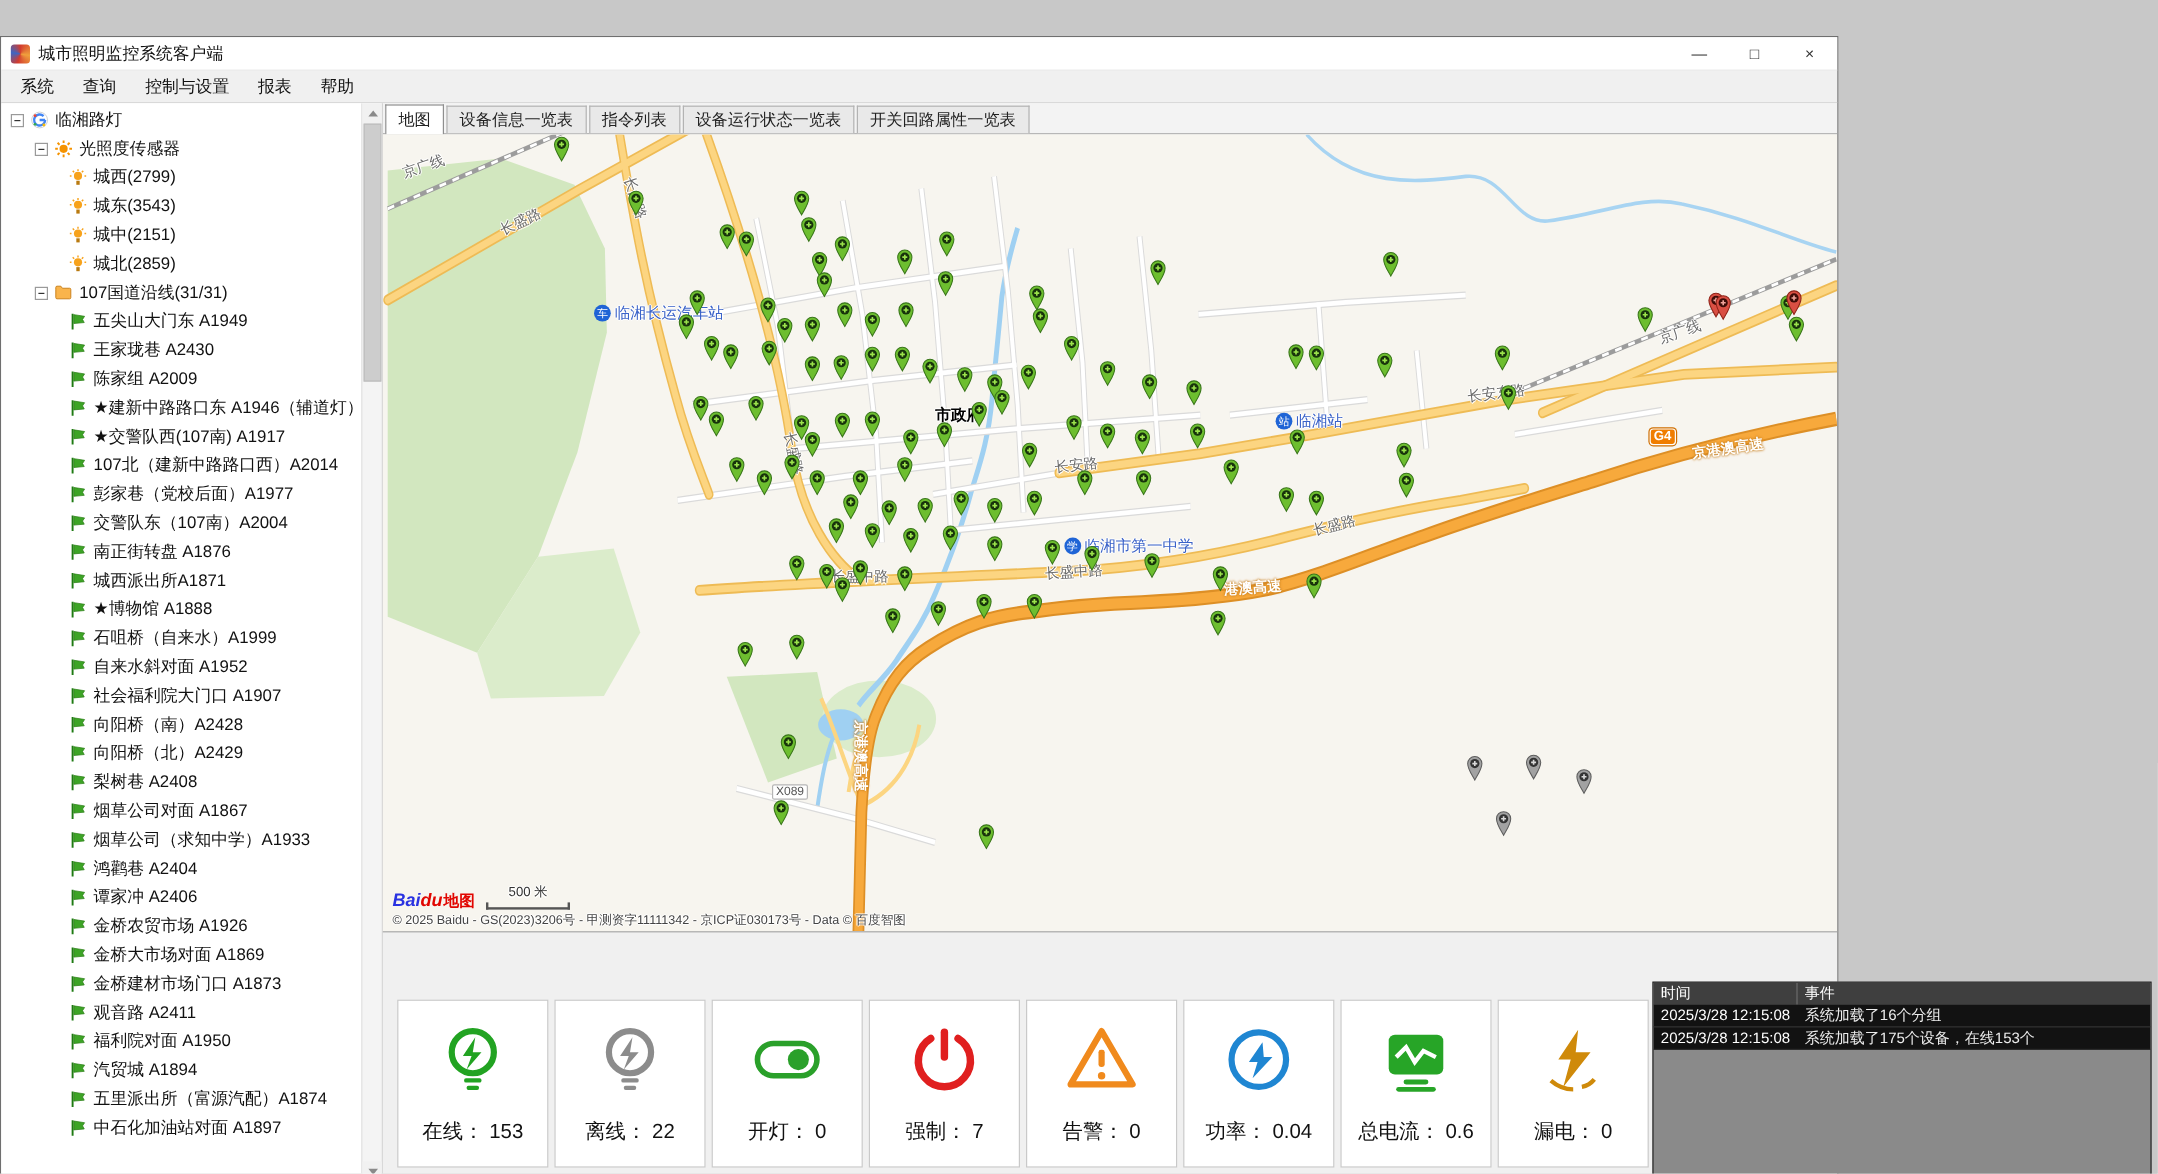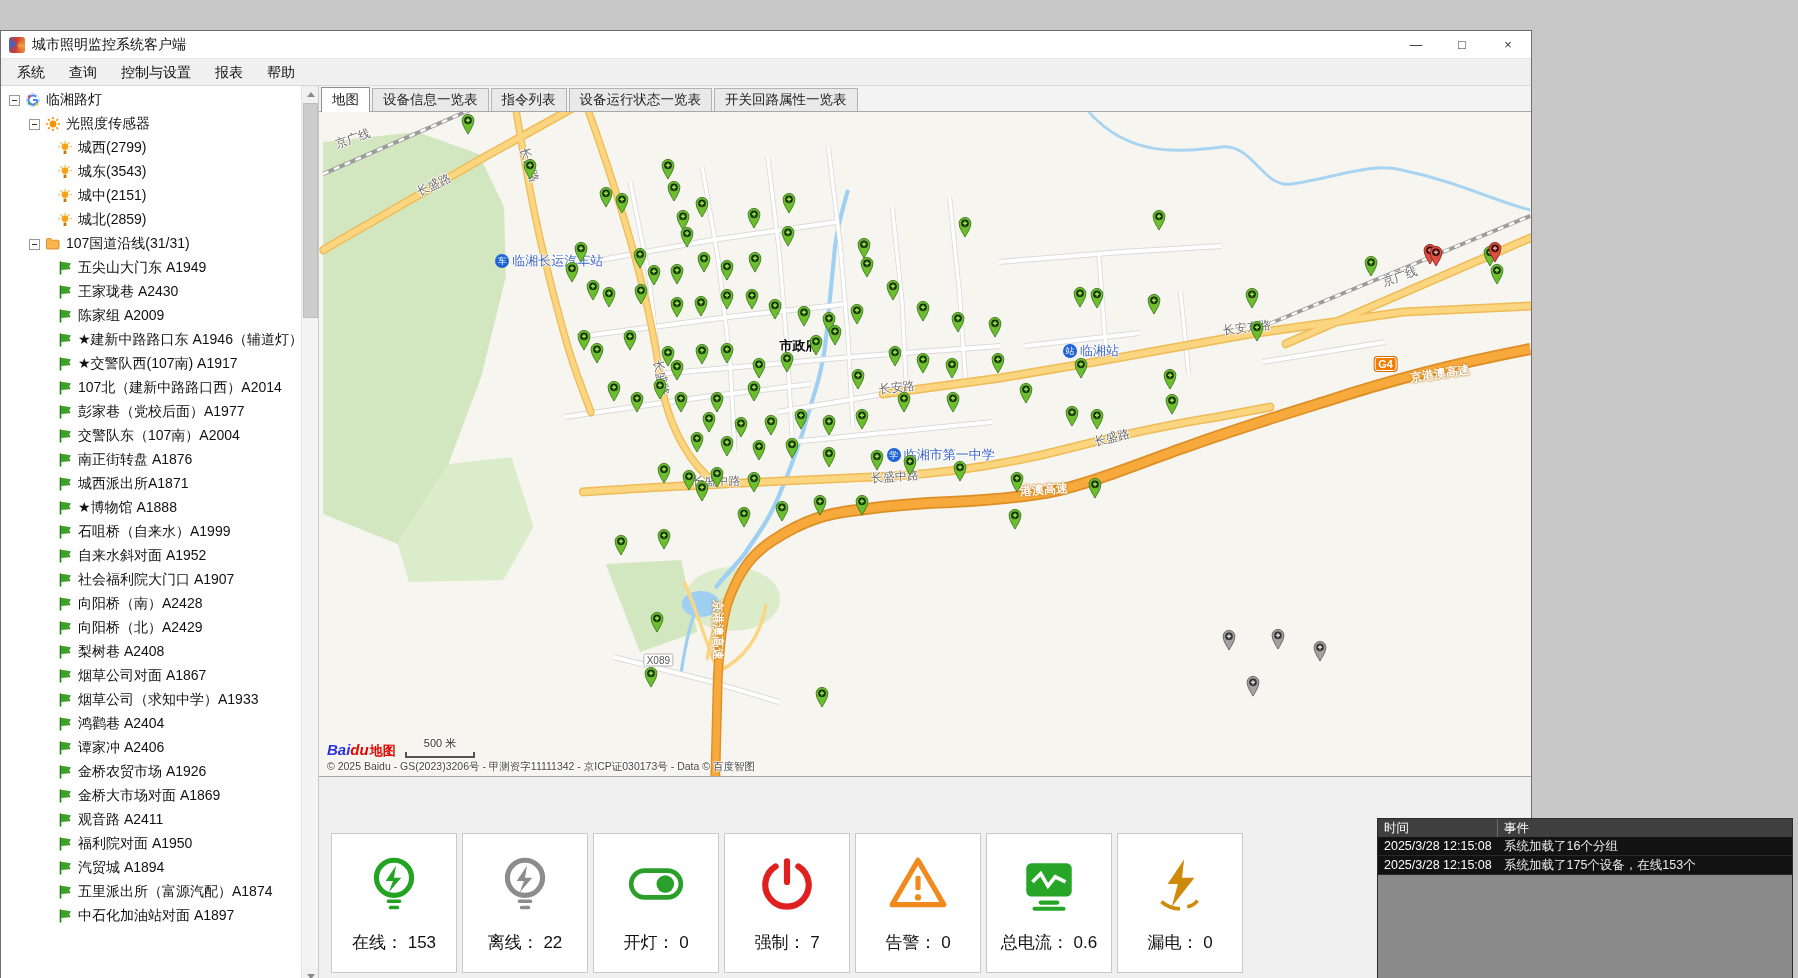--- a/index.html
+++ b/index.html
@@ -397,20 +397,29 @@
             <span class="tree-label">金桥农贸市场 A1926</span>
           </div>
           <div class="tree-row depth2">
             <span class="tree-icon">
               <svg viewBox="0 0 16 16">
                 <path d="M3.5 1.5 V14.5" stroke="#1e7a12" stroke-width="1.6"></path>
                 <path d="M4.5 2.2 L13.5 3.6 L11.8 6.2 L13.2 8.8 L4.5 9.6 Z" fill="#3da426" stroke="#2a7d15" stroke-width="0.6"></path>
               </svg>
             </span>
             <span class="tree-label">金桥大市场对面 A1869</span>
+          </div>
+          <div class="tree-row depth2">
+            <span class="tree-icon">
+              <svg viewBox="0 0 16 16">
+                <path d="M3.5 1.5 V14.5" stroke="#1e7a12" stroke-width="1.6"></path>
+                <path d="M4.5 2.2 L13.5 3.6 L11.8 6.2 L13.2 8.8 L4.5 9.6 Z" fill="#3da426" stroke="#2a7d15" stroke-width="0.6"></path>
+              </svg>
+            </span>
+            <span class="tree-label">金桥建材市场门口 A1873</span>
           </div>
           <div class="tree-row depth2">
             <span class="tree-icon">
               <svg viewBox="0 0 16 16">
                 <path d="M3.5 1.5 V14.5" stroke="#1e7a12" stroke-width="1.6"></path>
                 <path d="M4.5 2.2 L13.5 3.6 L11.8 6.2 L13.2 8.8 L4.5 9.6 Z" fill="#3da426" stroke="#2a7d15" stroke-width="0.6"></path>
               </svg>
             </span>
             <span class="tree-label">观音路 A2411</span>
           </div>
@@ -1433,20 +1442,27 @@
             <div class="card">
               <div><svg viewBox="0 0 60 60">
                   <path d="M30 7 L55 50 H5 Z" fill="none" stroke="#f08a1d" stroke-width="5" stroke-linejoin="round"></path>
                   <rect x="27.5" y="22" width="5" height="14" rx="2" fill="#f08a1d"></rect>
                   <circle cx="30" cy="43" r="3" fill="#f08a1d"></circle>
                 </svg></div>
               <div class="card-label">告警： 0</div>
             </div>
             <div class="card">
               <div><svg viewBox="0 0 60 60">
+                  <circle cx="30" cy="30" r="22" fill="none" stroke="#1f86d2" stroke-width="5"></circle>
+                  <path d="M33 16 L22 32 h7 l-4 13 L41 28 h-7 Z" fill="#1f86d2"></path>
+                </svg></div>
+              <div class="card-label">功率： 0.04</div>
+            </div>
+            <div class="card">
+              <div><svg viewBox="0 0 60 60">
                   <rect x="8" y="10" width="44" height="32" rx="5" fill="#27a527"></rect>
                   <path d="M14 28 l8 -8 l7 12 l7 -9 l10 5" fill="none" stroke="#ffffff" stroke-width="3.5"></path>
                   <rect x="20" y="46" width="20" height="4" rx="2" fill="#27a527"></rect>
                   <rect x="14" y="52" width="32" height="4" rx="2" fill="#27a527"></rect>
                 </svg></div>
               <div class="card-label">总电流： 0.6</div>
             </div>
             <div class="card">
               <div><svg viewBox="0 0 60 60">
                   <path d="M34 6 L18 30 h10 L22 52 L44 24 H32 Z" fill="#cf8a0a"></path>

